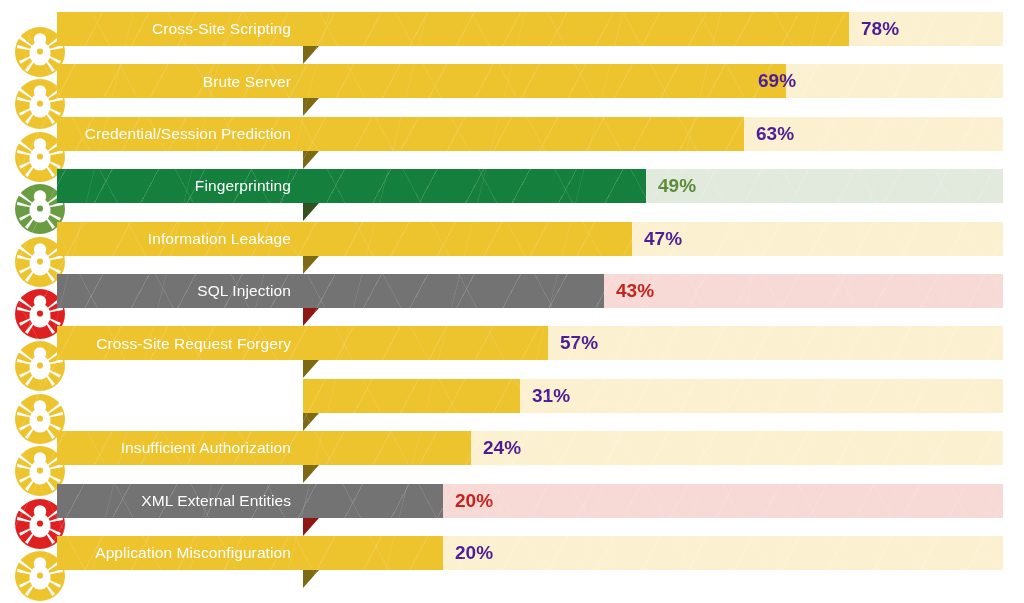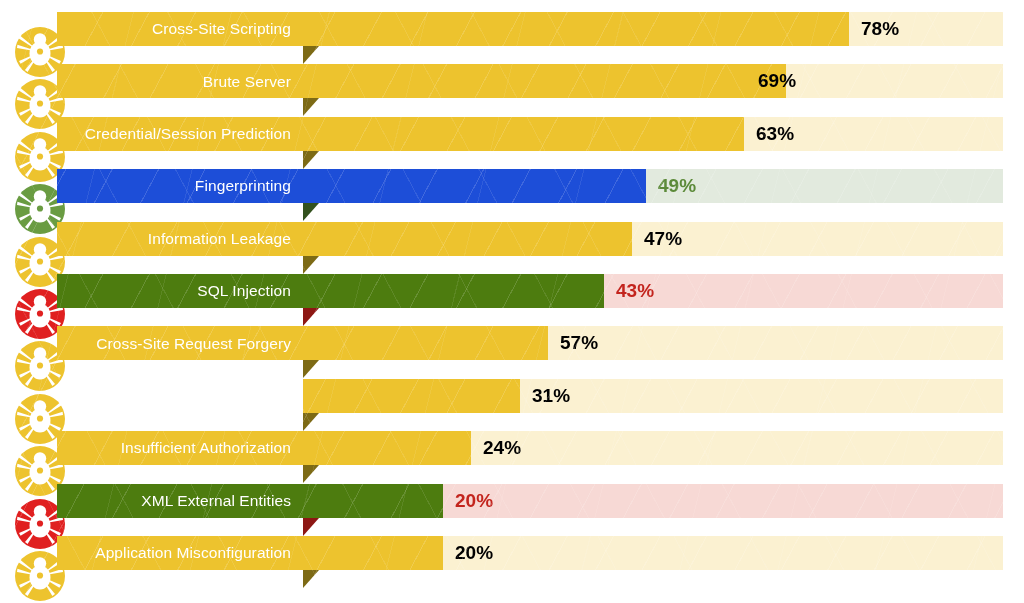--- a/index.html
+++ b/index.html
@@ -68,29 +68,29 @@
   .badge{
     position:absolute;
     left:14px;top:14px;
     width:52px;height:52px;
   }
   .badge svg{display:block;width:52px;height:52px;}
 
   
   .c-gold  .fill,.c-gold  .ribbon{background:#edc32e;}
   .c-gold  .track{background:#fbf1d1;}
-  .c-gold  .value{color:#000000;}
+  .c-gold  .value{color:#4c1d95;}
   .c-gold  .fold{border-left-color:#7d6a15;}
 
-  .c-green .fill,.c-green .ribbon{background:#1d4ed8;}
+  .c-green .fill,.c-green .ribbon{background:#15803d;}
   .c-green .track{background:#e2eade;}
   .c-green .value{color:#5c8a39;}
   .c-green .fold{border-left-color:#33511e;}
 
-  .c-red   .fill,.c-red   .ribbon{background:#4d7c0f;}
+  .c-red   .fill,.c-red   .ribbon{background:#737373;}
   .c-red   .track{background:#f7d9d5;}
   .c-red   .value{color:#c3241d;}
   .c-red   .fold{border-left-color:#8d1714;}
 
   
   .texture{
     position:absolute;inset:0;
     pointer-events:none;
     opacity:.5;
     background-image:

